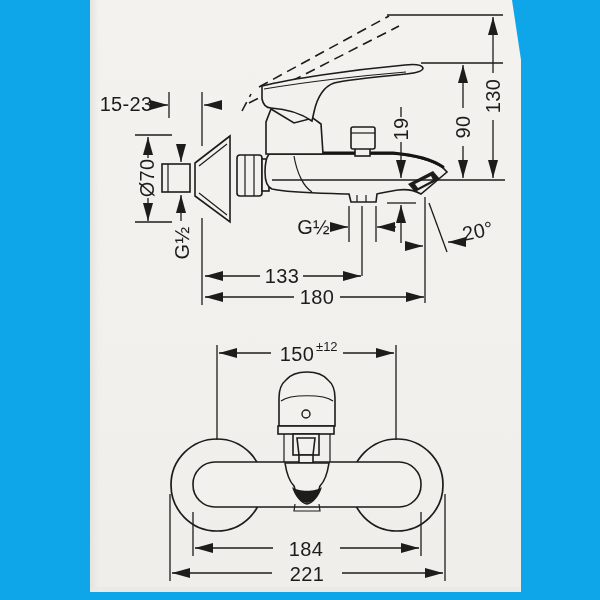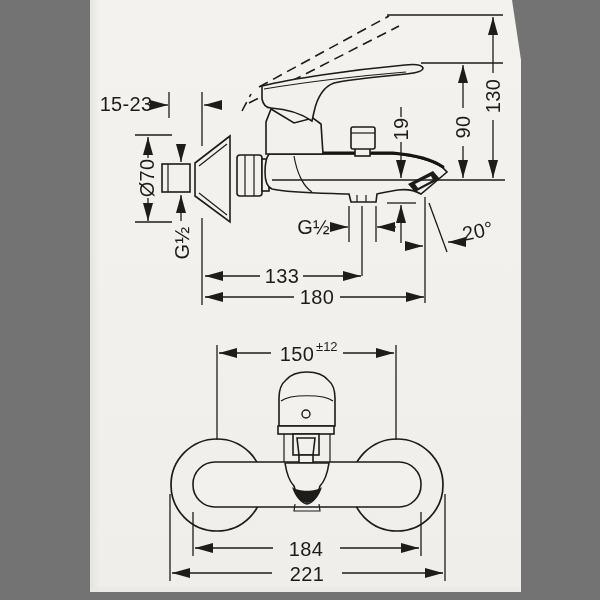--- a/index.html
+++ b/index.html
@@ -1,16 +1,16 @@
 <!DOCTYPE html>
 <html><head>
 <meta charset="utf-8">
 <style>
   html,body{margin:0;padding:0;background:#ffffff;}
-  #stage{position:relative;width:600px;height:600px;background:#737373;overflow:hidden;
+  #stage{position:relative;width:600px;height:600px;background:#0ea5e9;overflow:hidden;
          font-family:"Liberation Sans", sans-serif;}
   svg{display:block;}
   text{fill:#1c1c1b;font-family:"Liberation Sans", sans-serif;}
   .dim-txt{font-size:20px;letter-spacing:0.3px;}
   .dim-txt-sup{font-size:13px;}
   .thin{stroke:#1c1c1b;stroke-width:1.3;fill:none;}
   .part{stroke:#1c1c1b;stroke-width:1.6;fill:#f2f1ee;}
   .partline{stroke:#1c1c1b;stroke-width:1.2;fill:none;}
   .thick{stroke:#141414;stroke-width:3;fill:none;stroke-linecap:round;}
   .dashed{stroke:#1c1c1b;stroke-width:1.6;fill:none;stroke-dasharray:10 6;}

